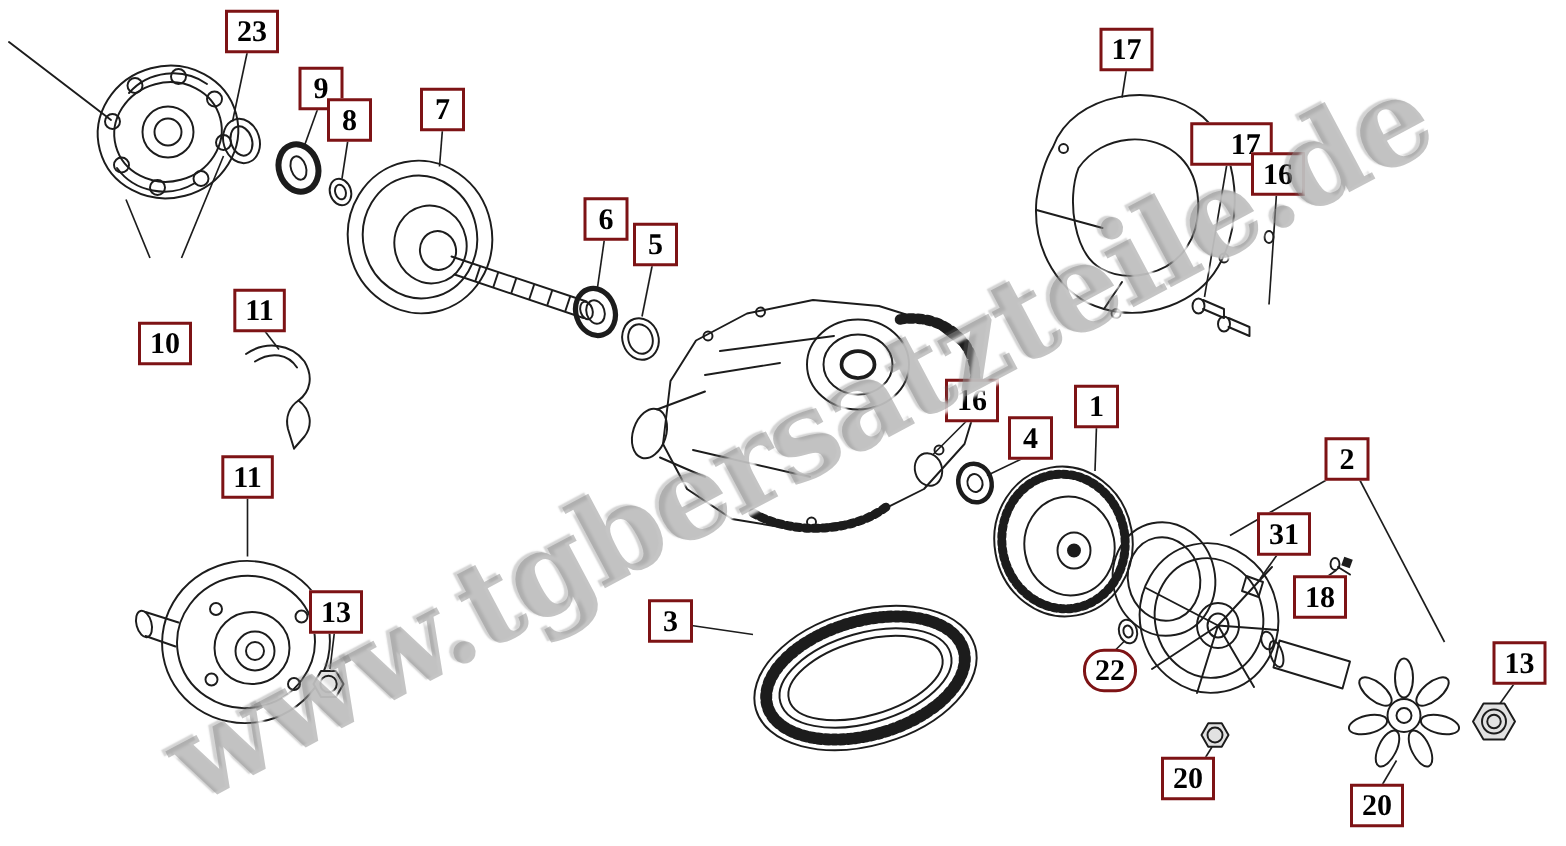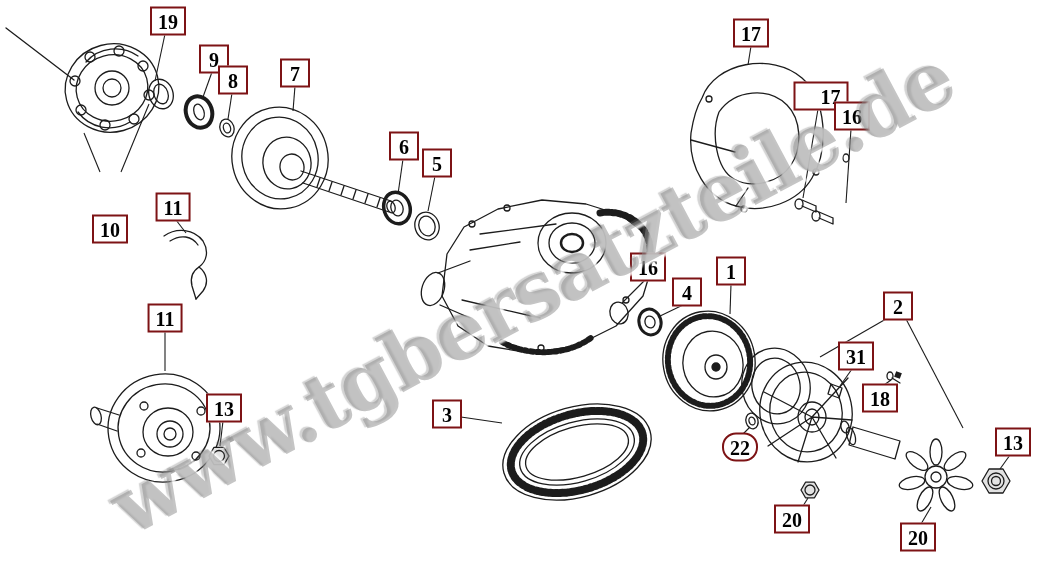--- a/index.html
+++ b/index.html
@@ -252,21 +252,21 @@
         <line x1="884" y1="385" x2="891" y2="380"></line>
         <line x1="461" y1="417" x2="502" y2="423"></line>
         <line x1="743" y1="434" x2="750" y2="427"></line>
         <line x1="1010" y1="455" x2="1000" y2="469"></line>
         <line x1="803" y1="506" x2="808" y2="498"></line>
         <line x1="921" y1="524" x2="931" y2="507"></line>
       </g>
   </svg>
 
   <div id="labels-layer">
-      <div class="callout" style="left: 168px; top: 21px;">19</div>
+      <div class="callout" style="left: 168px; top: 21px;">23</div>
       <div class="callout" style="left: 214px; top: 59px;">9</div>
       <div class="callout" style="left: 233px; top: 80px;">8</div>
       <div class="callout" style="left: 295px; top: 73px;">7</div>
       <div class="callout" style="left: 404px; top: 146px;">6</div>
       <div class="callout" style="left: 437px; top: 163px;">5</div>
       <div class="callout" style="left: 751px; top: 33px;">17</div>
       <div class="callout" style="left: 821px; top: 96px; padding-left: 25px;">17</div>
       <div class="callout" style="left: 852px; top: 116px;">16</div>
       <div class="callout" style="left: 110px; top: 185px; margin-top: 44px;">10</div>
       <div class="callout" style="left: 173px; top: 207px;">11</div>

